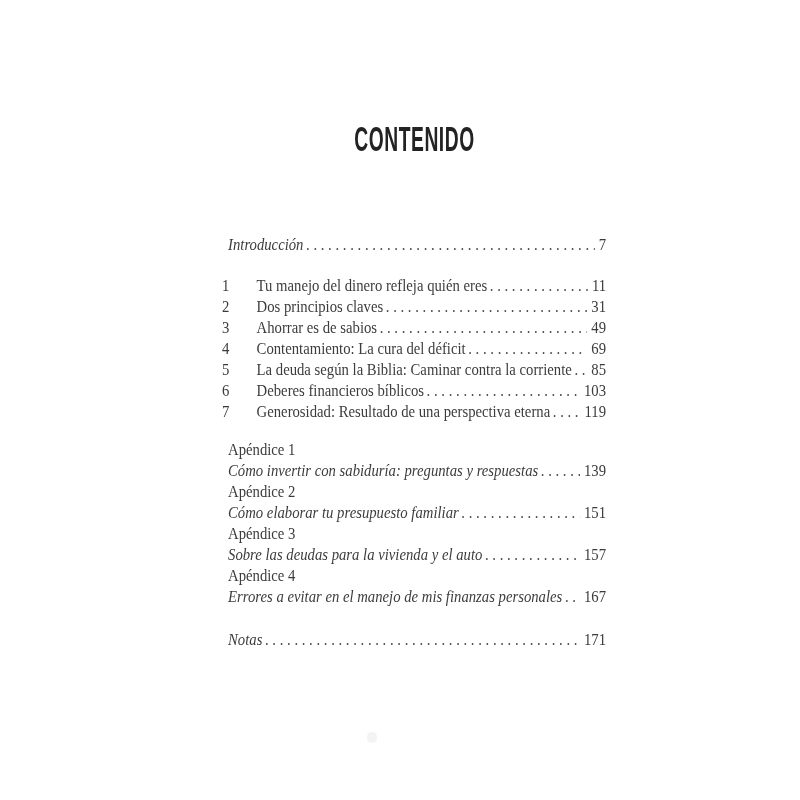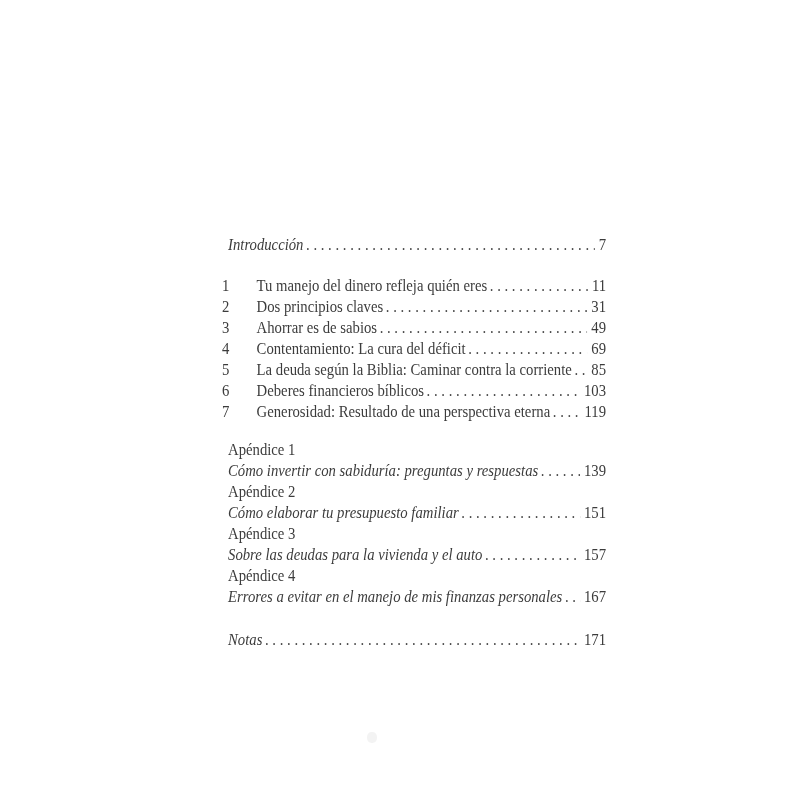--- a/index.html
+++ b/index.html
@@ -83,20 +83,23 @@
     height: 11px;
     background: rgba(90, 90, 90, 0.07);
     border-radius: 45%;
   }
 </style>
 </head>
 <body>
 
 <div class="page">
 
+  <div class="title-wrap">
+    <span class="book-title">CONTENIDO</span>
+  </div>
 
   <div class="toc">
 
     <div class="row indent">
       <span class="entry-title italic">Introducción</span>
       <span class="leader"></span>
       <span class="pg">7</span>
     </div>
 
     <div class="chapters">

